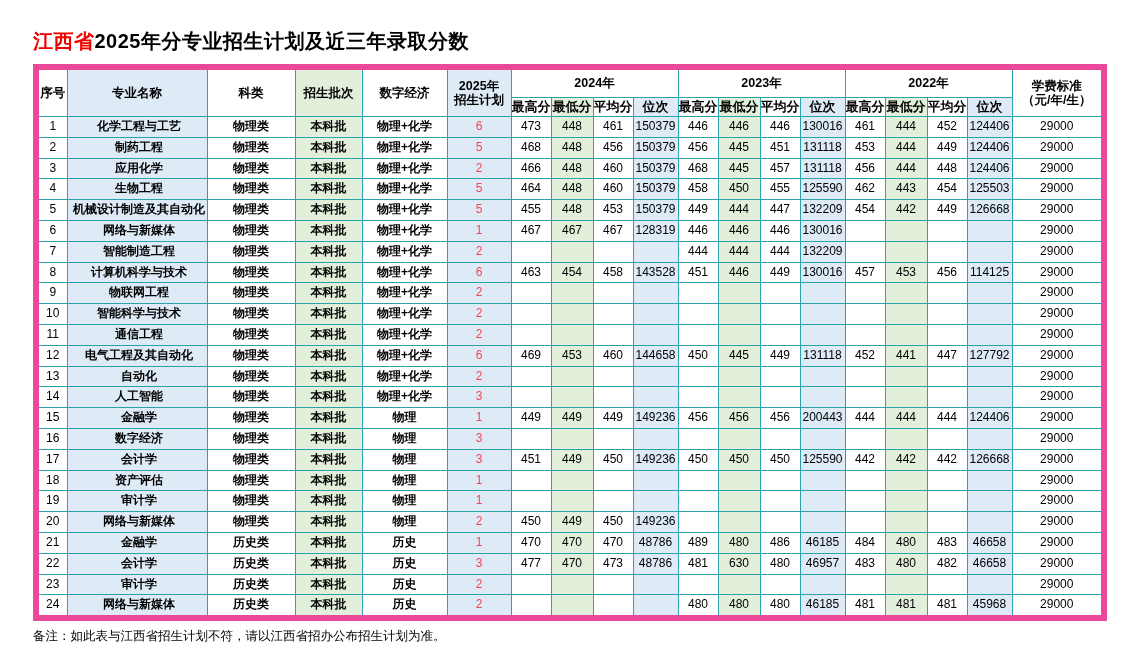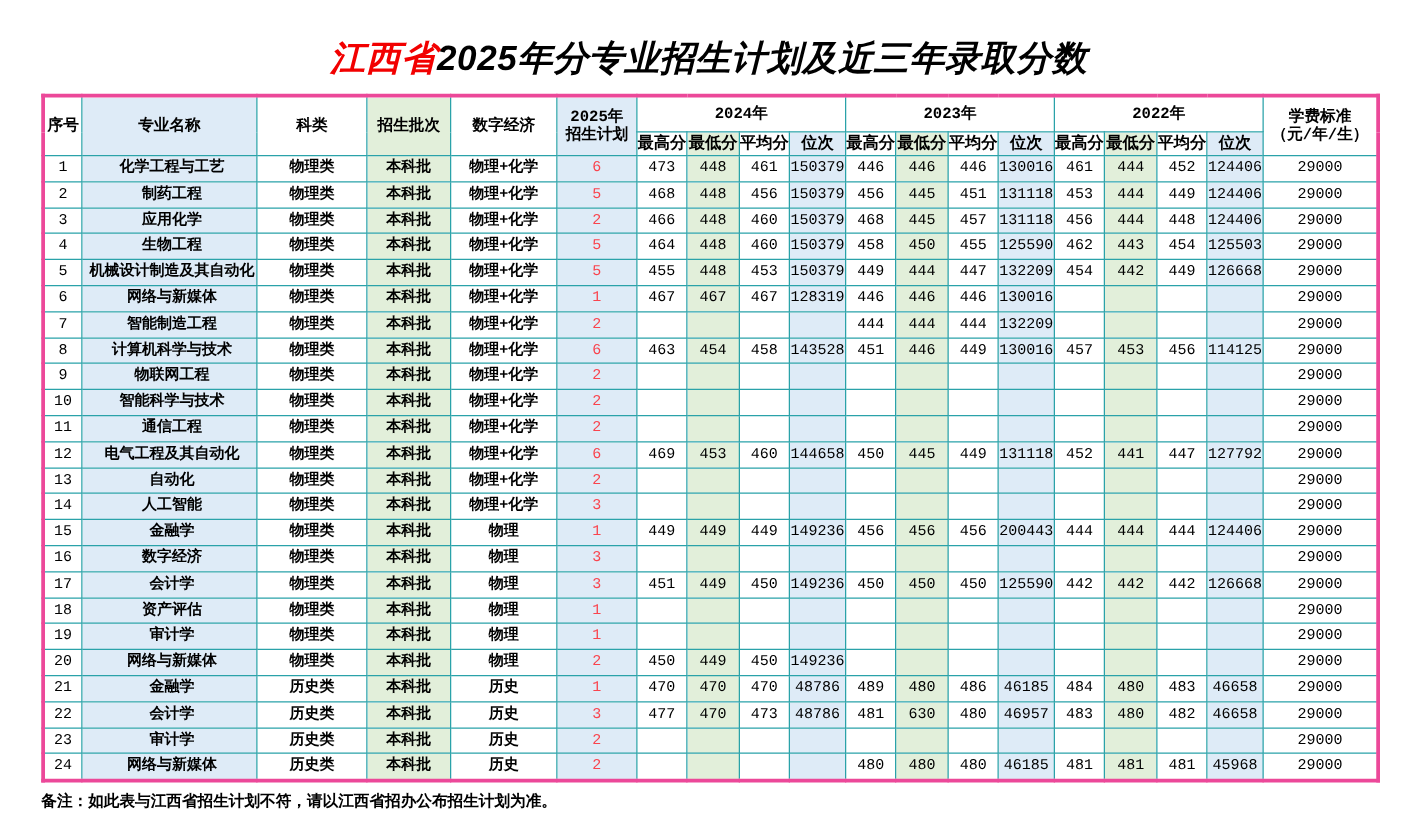--- a/index.html
+++ b/index.html
@@ -4,50 +4,49 @@
 <style>
   html,body{margin:0;padding:0;background:#ffffff;}
   body{
     width:1132px;height:663px;
     font-family:"Liberation Sans","DejaVu Sans",sans-serif;
     color:#000;
   }
   .page{position:relative;width:1132px;height:663px;}
   .title{
     width:1068px;margin:28px 0 9px 33px;
-    text-align:center;font-size:28px;font-weight:bold;
-    letter-spacing:0.5px;white-space:nowrap;font-style:italic;
+    text-align:left;font-size:20px;font-weight:bold;
+    letter-spacing:0.5px;white-space:nowrap;
   }
   .title .red-part{color:#f20000;}
   table.grid{
     border-collapse:collapse;table-layout:fixed;
     margin-left:33px;width:1068px;
-    border:3px solid #ec4899;
-    font-family:Liberation Mono, monospace;
+    border:6px solid #ec4899;
   }
   table.grid th,table.grid td{
     border:1px solid #2aa2a9;
     text-align:center;vertical-align:middle;
     padding:0;overflow:hidden;white-space:nowrap;
     font-size:12px;line-height:1.15;
   }
   thead tr.r1 th{height:27px;font-size:12.5px;font-weight:bold;}
   thead tr.r2 th{height:18px;font-size:13px;font-weight:bold;}
   tbody td{height:19.8px;}
   .bg-white{background:#ffffff;}
   .bg-blue{background:#deebf7;}
   .bg-green{background:#e2efda;}
   .left{text-align:center;padding-left:4px !important;margin-left:20px;}
   .red{color:#f9444e;}
   .cjk{font-weight:bold;font-size:12.5px;}
   .num{font-size:12px;}
   .pre{white-space:pre-line !important;}
   .note{
     margin:7px 0 0 33px;
-    font-size:12.5px;font-weight:bold;color:#000;
+    font-size:12.5px;font-weight:normal;color:#000;
   }
 </style>
 </head>
 <body>
 
 <div class="page">
 
   <div class="title"><span class="red-part">江西省</span><span>2025年分专业招生计划及近三年录取分数</span></div>
 
   <table class="grid">

